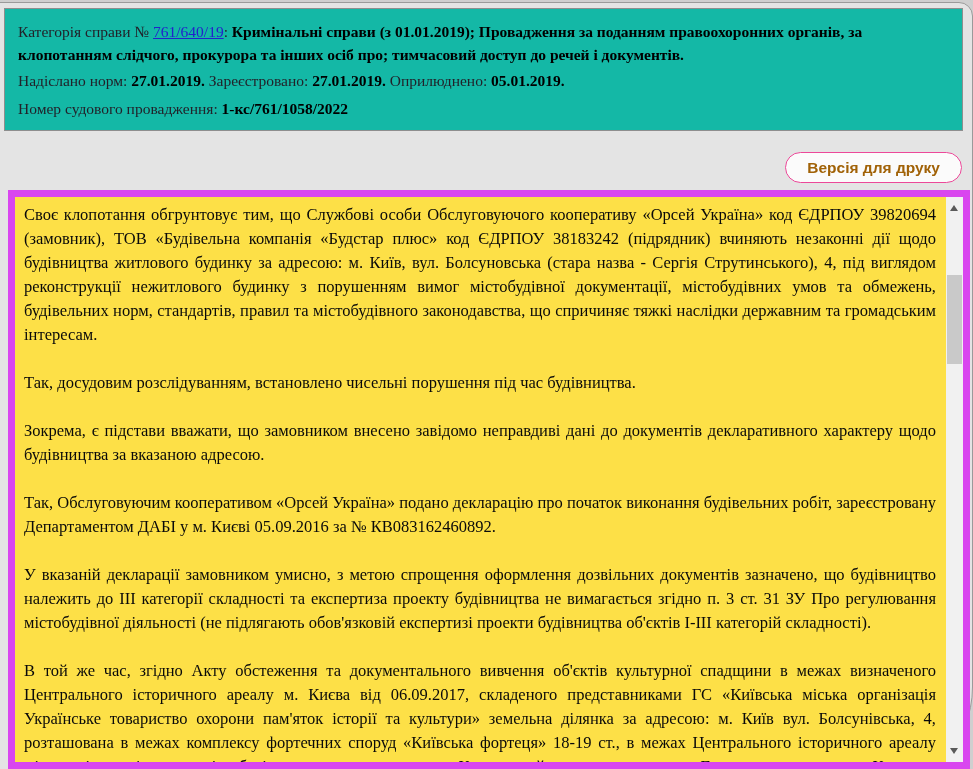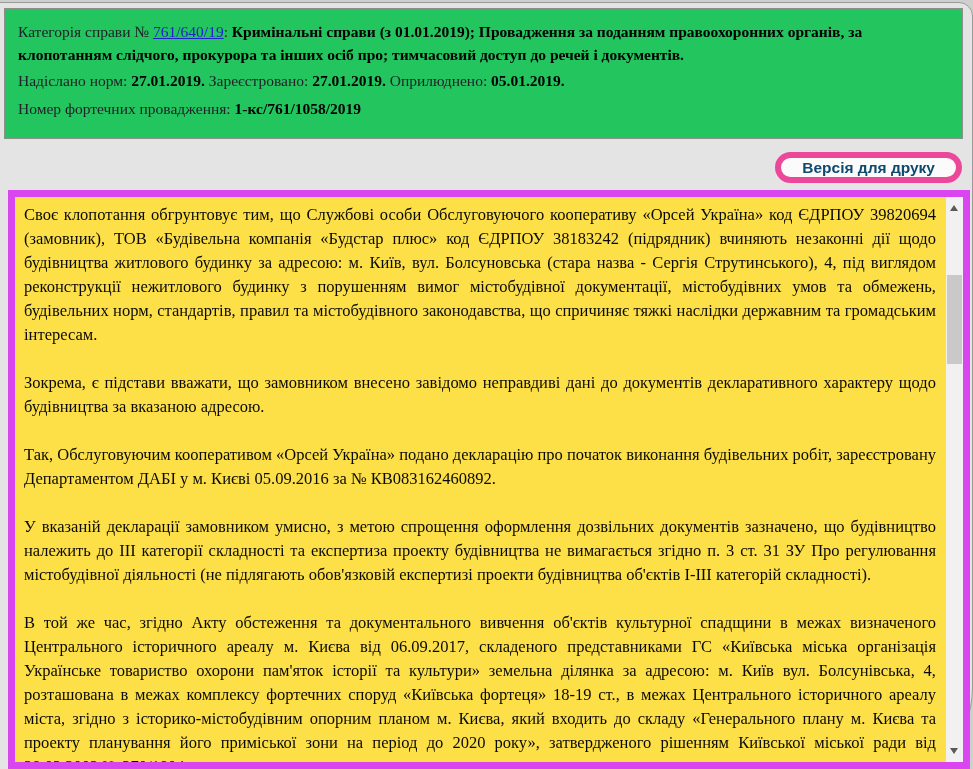--- a/index.html
+++ b/index.html
@@ -13,38 +13,38 @@
   
   .outer-panel {
     position:absolute; left:-20px; top:2px; width:991px; height:788px;
     background:#e4e4e4; border:1px solid #9a9a9a;
     border-radius:0 14px 105px 0;
   }
 
   
   .case-info {
     position:absolute; left:4px; top:8px; width:931px; height:106px;
-    padding:11px 13px 12px 13px;
-    border:1px solid #8e8e8e; background:#22c55e;
+    padding:11px 13px 4px 13px;
+    border:1px solid #8e8e8e; background:#14b8a6;
     font-size:15.5px; color:#22222a;
   }
   .ci-line { margin:0; line-height:23px; }
   .ci-line.mb2 { margin-bottom:3px; }
   .ci-line.mb5 { margin-bottom:5px; }
   .ci-line.mb3 { margin-bottom:4px; }
   .ci-line b { color:#000; }
 
   .lnk { color:#2222cc; text-decoration:underline; cursor:pointer; }
 
   
   .print-btn {
     position:absolute; top:152px; right:11px; height:31px; padding:0 21px;
-    border:6px solid #ec4899; border-radius:16px; background:#fbfbfb;
+    border:1px solid #ec4899; border-radius:16px; background:#fbfbfb;
     font-family:"Liberation Sans", sans-serif; font-weight:bold;
-    font-size:15.5px; color:#0c4a6e; cursor:pointer;
+    font-size:15.5px; color:#a16207; cursor:pointer;
   }
 
   
   .doc-box {
     position:absolute; left:8px; top:190px; width:948px; height:565px;
     background:#fde047; border:7px solid #d946ef; overflow:hidden;
   }
   .doc-content {
     position:absolute; left:9px; top:6px; width:912px;
     font-size:16.5px; line-height:24px; text-align:justify; color:#0a0a0a;
@@ -68,28 +68,29 @@
 </head>
 <body>
 
 <div class="page">
 
   <div class="outer-panel"></div>
 
   <div class="case-info">
     <p class="ci-line mb2"><span>Категорія справи № </span><a href="#" class="lnk">761/640/19</a><span>: </span><b>Кримінальні справи (з 01.01.2019); Провадження за поданням правоохоронних органів, за клопотанням слідчого, прокурора та інших осіб про; тимчасовий доступ до речей і документів.</b></p>
     <p class="ci-line mb5"><span>Надіслано норм: </span><b>27.01.2019.</b><span> Зареєстровано: </span><b>27.01.2019.</b><span> Оприлюднено: </span><b>05.01.2019.</b></p>
-    <p class="ci-line mb3"><span>Номер фортечних провадження: </span><b>1-кс/761/1058/2019</b></p>
+    <p class="ci-line mb3"><span>Номер судового провадження: </span><b>1-кс/761/1058/2022</b></p>
   </div>
 
   <button class="print-btn">Версія для друку</button>
 
   <div class="doc-box">
     <div class="doc-content">
         <p><span>Своє клопотання обгрунтовує тим, що Службові особи Обслуговуючого кооперативу «Орсей Україна» код ЄДРПОУ 39820694 (замовник), ТОВ «Будівельна компанія «Будстар плюс» код ЄДРПОУ 38183242 (підрядник) вчиняють незаконні дії щодо будівництва житлового будинку за адресою: м. Київ, вул. Болсуновська (стара назва - Сергія Струтинського), 4, під виглядом реконструкції нежитлового будинку з порушенням вимог містобудівної документації, містобудівних умов та обмежень, будівельних норм, стандартів, правил та містобудівного законодавства, що спричиняє тяжкі наслідки державним та громадським інтересам.</span></p>
+        <p><span>Так, досудовим розслідуванням, встановлено чисельні порушення під час будівництва.</span></p>
         <p><span>Зокрема, є підстави вважати, що замовником внесено завідомо неправдиві дані до документів декларативного характеру щодо будівництва за вказаною адресою.</span></p>
         <p><span>Так, Обслуговуючим кооперативом «Орсей Україна» подано декларацію про початок виконання будівельних робіт, зареєстровану Департаментом ДАБІ у м. Києві 05.09.2016 за № КВ083162460892.</span></p>
         <p><span>У вказаній декларації замовником умисно, з метою спрощення оформлення дозвільних документів зазначено, що будівництво належить до ІІІ категорії складності та експертиза проекту будівництва не вимагається згідно п. 3 ст. 31 ЗУ Про регулювання містобудівної діяльності (не підлягають обов'язковій експертизі проекти будівництва об'єктів І-ІІІ категорій складності).</span></p>
         <p><span>В той же час, згідно Акту обстеження та документального вивчення об'єктів культурної спадщини в межах визначеного Центрального історичного ареалу м. Києва від 06.09.2017, складеного представниками ГС «Київська міська організація Українське товариство охорони пам'яток історії та культури» земельна ділянка за адресою: м. Київ вул. Болсунівська, 4, розташована в межах комплексу фортечних споруд «Київська фортеця» 18-19 ст., в межах Центрального історичного ареалу міста, згідно з історико-містобудівним опорним планом м. Києва, який входить до складу «Генерального плану м. Києва та проекту планування його приміської зони на період до 2020 року», затвердженого рішенням Київської міської ради від 28.03.2002 № 370/1804.</span></p>
       </div>
     <div class="vscroll">
       <div class="varrow up"></div>
       <div class="vthumb"></div>
       <div class="varrow down"></div>
     </div>

